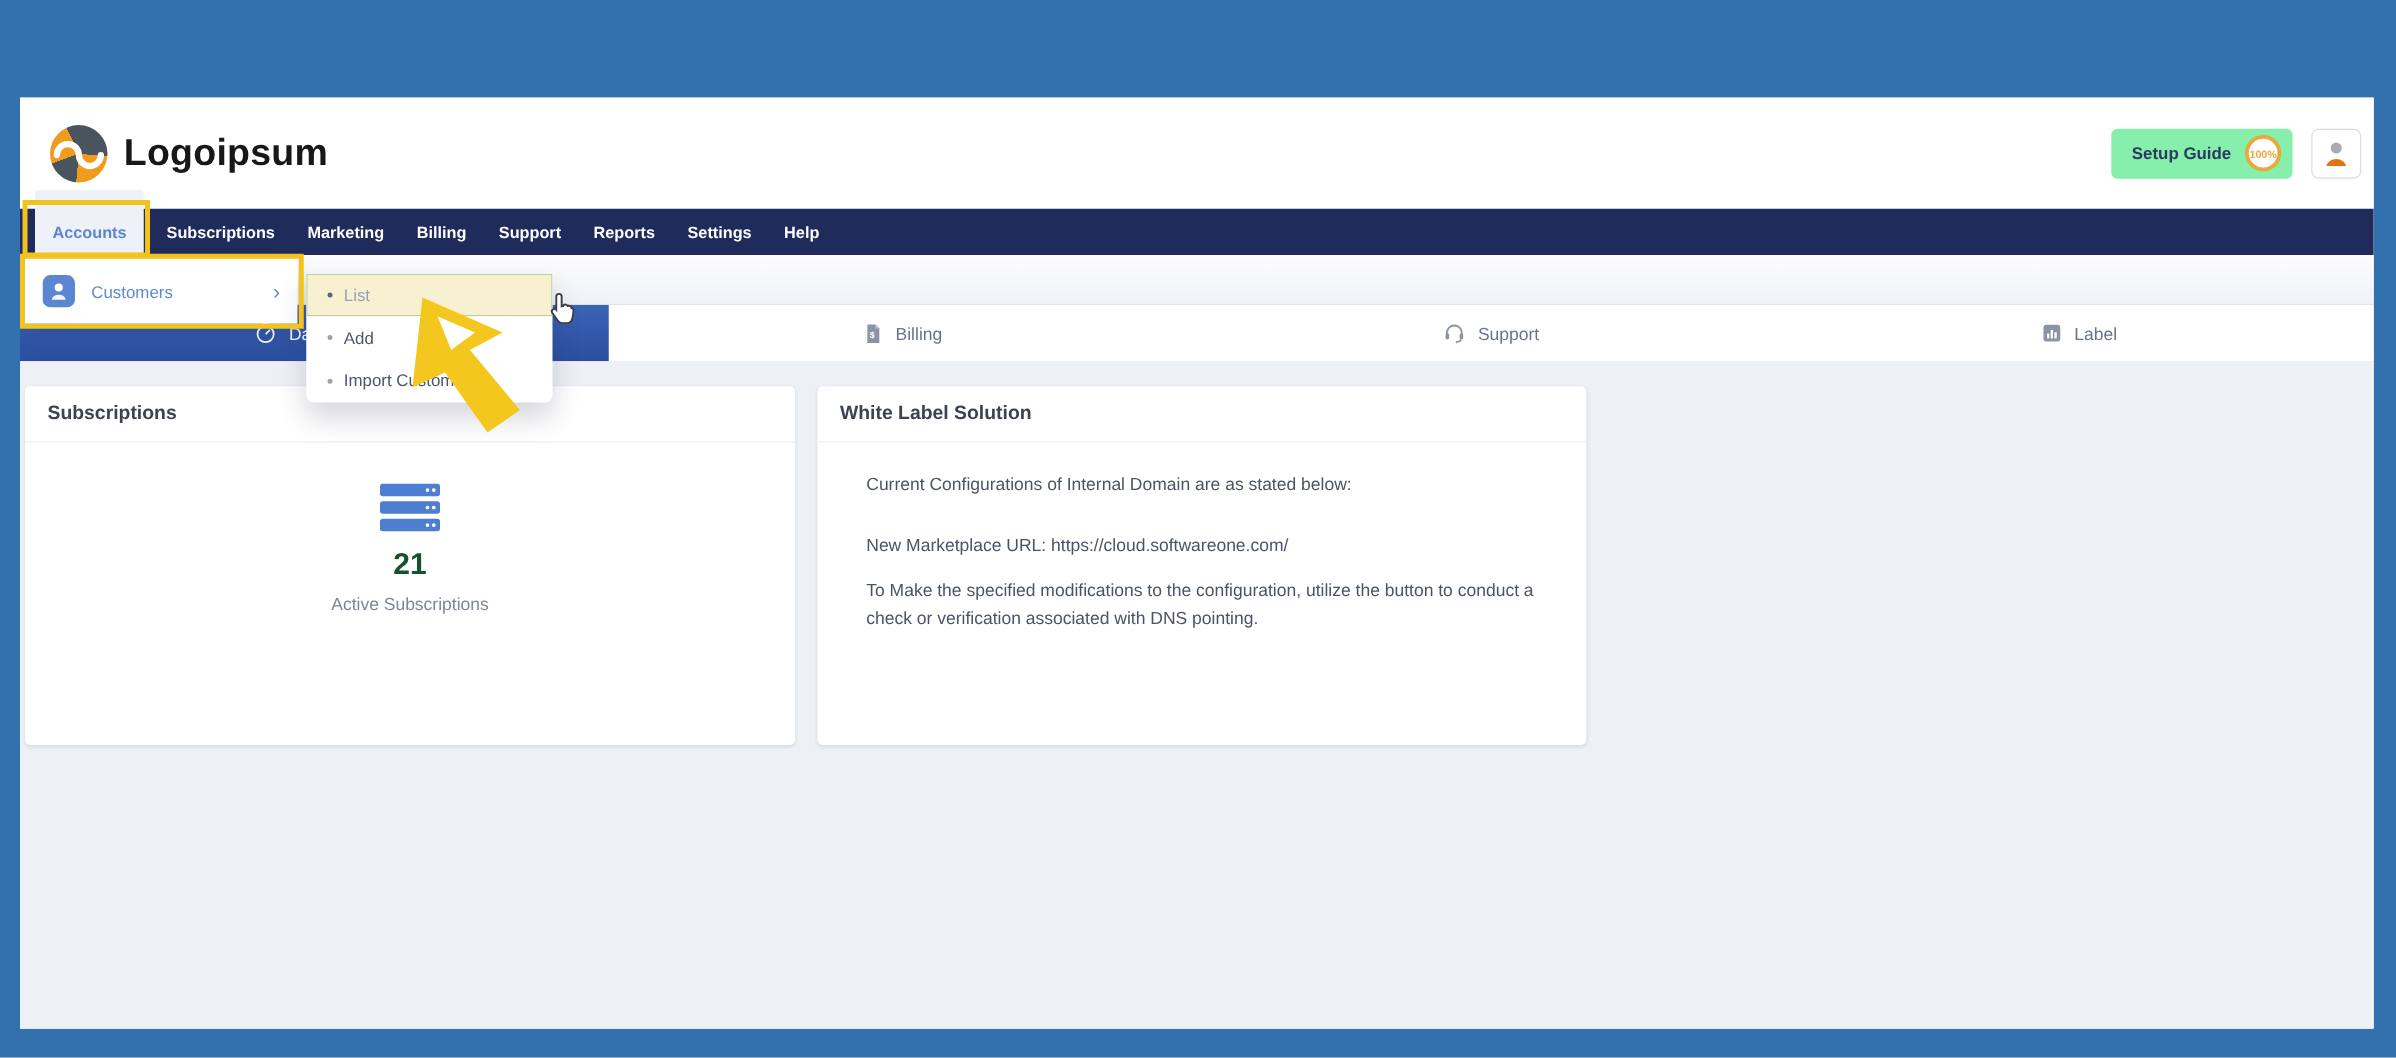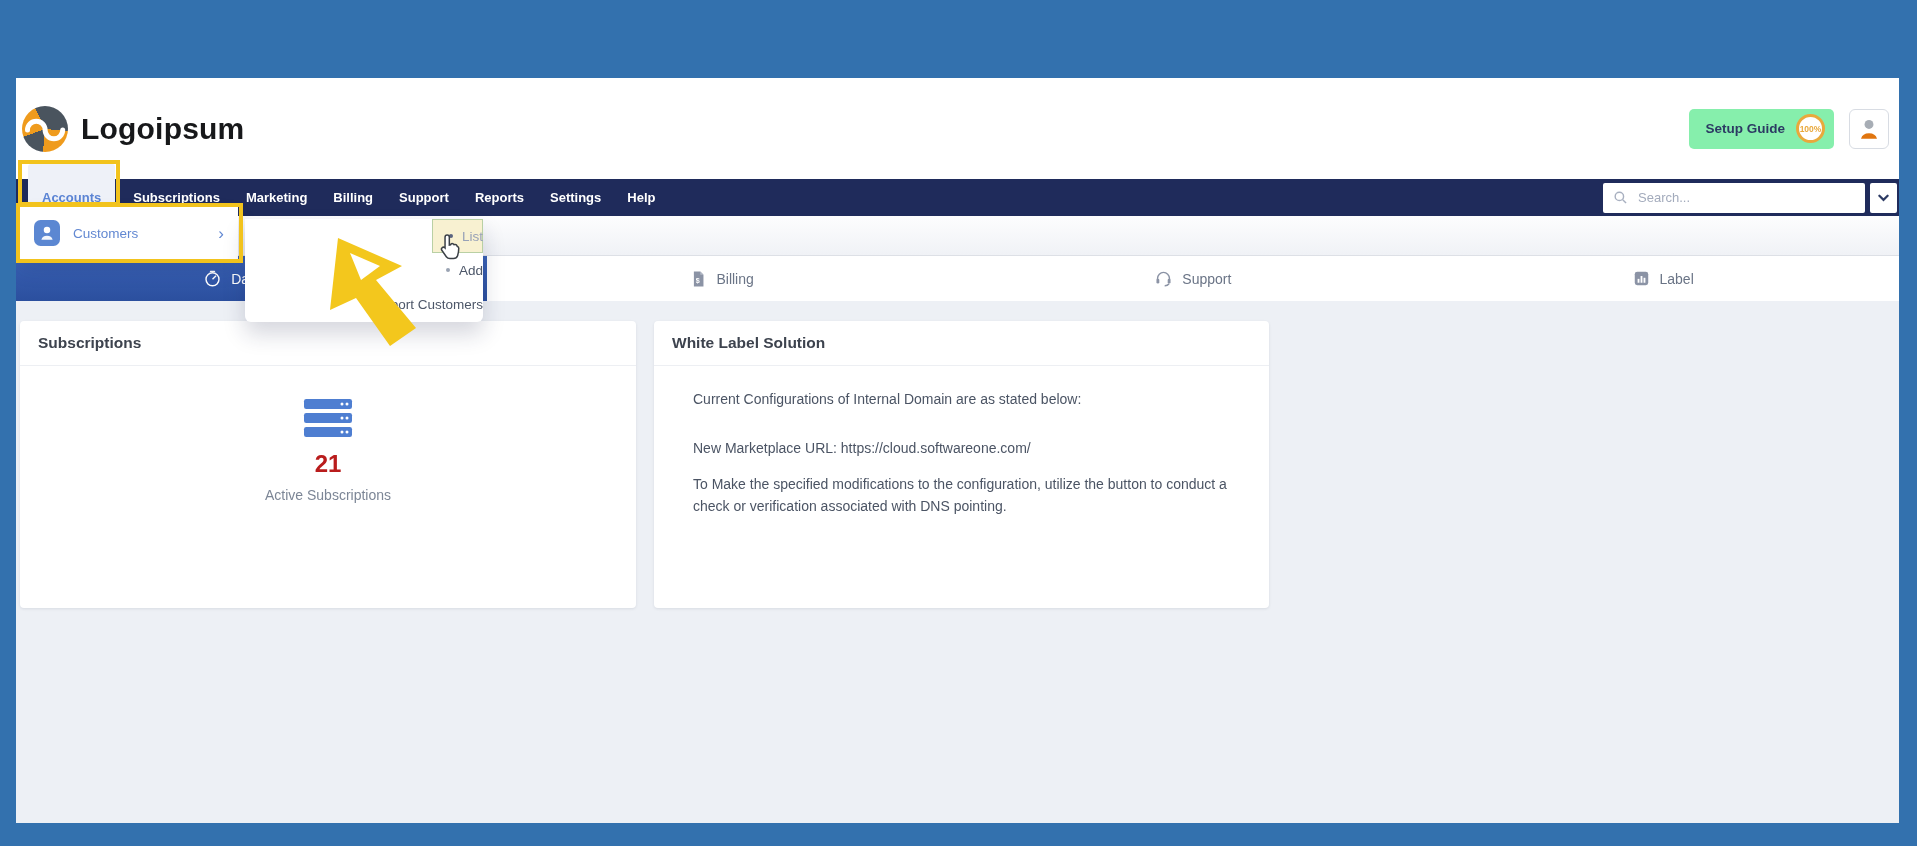--- a/index.html
+++ b/index.html
@@ -7,21 +7,21 @@
     width:1917px;height:846px;position:relative;overflow:hidden;
     background:#3371ae;
     font-family:"Liberation Sans","DejaVu Sans",sans-serif;
     -webkit-font-smoothing:antialiased;
   }
   .app{
     position:absolute;left:16px;top:78px;width:1883px;height:745px;
     background:#ffffff;display:flex;flex-direction:column;overflow:hidden;
   }
   
-  .topbar{height:101px;flex:0 0 auto;display:flex;align-items:center;padding:0 10px 0 6px;background:#fff;}
+  .topbar{height:89px;flex:0 0 auto;display:flex;align-items:center;padding:0 10px 0 24px;background:#fff;}
   .logo{display:flex;align-items:center;gap:13px;}
   .logo-mark{width:46px;height:46px;border-radius:50%;position:relative;flex:0 0 auto;
     background:conic-gradient(from 0deg,#4a545e 0 95deg,#ef9b1d 95deg 185deg,#4a545e 185deg 250deg,#ef9b1d 250deg 335deg,#4a545e 335deg 360deg);}
   .logo-mark svg{position:absolute;inset:0;}
   .logo-text{font-size:30px;font-weight:700;color:#17181a;letter-spacing:.2px;}
   .top-right{margin-left:auto;display:flex;align-items:center;gap:15px;}
   .setup-btn{background:#86efac;border:0;border-radius:5px;height:40px;padding:0 9px 0 16px;display:flex;align-items:center;gap:11px;cursor:pointer;}
   .setup-label{font-size:13.5px;font-weight:700;color:#2c3a63;}
   .setup-badge{width:29px;height:29px;border:3px solid #e9a93c;border-radius:50%;color:#e9a93c;
     font-size:8.5px;font-weight:700;display:flex;align-items:center;justify-content:center;background:#fff;box-sizing:border-box;}
@@ -41,41 +41,41 @@
   .tab{flex:1;display:flex;align-items:center;justify-content:center;gap:9px;font-size:14px;color:#6a7486;cursor:pointer;}
   .tab .tab-icon{display:flex;align-items:center;}
   .tab.active{background:linear-gradient(180deg,#3a62b6,#2b4f9e);color:#fff;}
   
   .content{flex:1;background:#edf0f5;padding:20px 4px;display:flex;gap:18px;align-items:flex-start;box-sizing:border-box;}
   .card{background:#fff;border-radius:4px;box-shadow:0 1px 3px rgba(25,35,65,.10);height:287px;display:flex;flex-direction:column;box-sizing:border-box;}
   .card.subs{width:616px;}
   .card.wls{width:615px;}
   .card-head{padding:13px 18px;font-size:15.5px;font-weight:600;color:#3d434e;border-bottom:1px solid #edeff3;flex:0 0 auto;}
   .subs-body{flex:1;display:flex;flex-direction:column;align-items:center;padding-top:32px;}
-  .subs-count{font-size:24px;font-weight:600;color:#b91c1c;margin-top:10px;}
+  .subs-count{font-size:24px;font-weight:600;color:#14532d;margin-top:10px;}
   .subs-label{font-size:14px;color:#7c8696;margin-top:9px;}
   .wls-body{padding:23px 39px 0;font-size:14px;color:#4b5464;line-height:1.55;}
   .wls-body p{margin:0;}
   .wls-line1{margin-bottom:27px !important;}
   .wls-line2{margin-bottom:15px !important;}
   .wls-btn-row{display:flex;justify-content:center;margin-top:33px;}
   .wls-btn{background:#5b87d2;color:#fff;font-size:13.5px;font-weight:600;padding:11px 20px;border-radius:5px;border:0;
     box-shadow:0 2px 6px rgba(40,70,140,.35);cursor:pointer;font-family:inherit;}
   
   .ov{position:absolute;box-sizing:border-box;}
   .ann-box{border:4px solid #f2c31d;background:transparent;pointer-events:none;}
   .ann-accounts{left:2px;top:82px;width:102px;height:46px;z-index:31;}
   .dd-customers{left:4px;top:129px;width:218px;height:52px;background:#fff;z-index:30;
     box-shadow:0 10px 20px rgba(25,35,70,.16);display:flex;align-items:center;gap:13px;padding:0 14px;cursor:pointer;}
   .cust-icon{width:26px;height:26px;flex:0 0 auto;display:flex;}
   .cust-label{font-size:13.5px;color:#6288d2;}
   .cust-chev{margin-left:auto;color:#6288d2;font-size:17px;line-height:1;}
   .ann-customers{left:0;top:125px;width:227px;height:60px;z-index:32;}
-  .dd-submenu{left:229px;top:141px;width:238px;height:103px;background:#fff;z-index:30;border-radius:0 0 6px 6px;
-    box-shadow:0 12px 22px rgba(25,35,70,.18);display:flex;flex-direction:column;overflow:hidden;align-items:flex-end;}
+  .dd-submenu{left:229px;top:141px;width:197px;height:103px;background:#fff;z-index:30;border-radius:0 0 6px 6px;
+    box-shadow:0 12px 22px rgba(25,35,70,.18);display:flex;flex-direction:column;overflow:hidden;}
   .dd-sub-item{flex:1;display:flex;align-items:center;gap:9px;padding-left:17px;font-size:13.5px;color:#4c5668;cursor:pointer;}
   .dd-sub-item .bullet{width:4px;height:4px;border-radius:50%;background:#9aa3b3;flex:0 0 auto;}
   .dd-sub-item.hl{background:#f8f1d1;box-shadow:inset 0 0 0 1px #b9d0a4;color:#97a1b7;}
   .dd-sub-item.hl .bullet{background:#5a6480;}
   .ann-arrow{left:308px;top:158px;width:95px;height:112px;z-index:40;pointer-events:none;}
   .cursor-hand{left:420px;top:156px;width:26px;height:30px;z-index:50;pointer-events:none;}
 </style>
 </head>
 <body>
 
@@ -108,38 +108,20 @@
 
   <nav class="navbar">
     <span class="nav-item active">Accounts</span>
     <span class="nav-item">Subscriptions</span>
     <span class="nav-item">Marketing</span>
     <span class="nav-item">Billing</span>
     <span class="nav-item">Support</span>
     <span class="nav-item">Reports</span>
     <span class="nav-item">Settings</span>
     <span class="nav-item">Help</span>
-    <div class="nav-search">
-      <div class="search-box">
-        <span style="display:flex;">
-          <svg width="15" height="15" viewBox="0 0 20 20" fill="none" stroke="#a8b0c0" stroke-width="1.9">
-              <circle cx="8.5" cy="8.5" r="5.6"></circle>
-              <path d="M13 13 L17.4 17.4"></path>
-            </svg>
-        </span>
-        <input type="text" placeholder="Search..." style="">
-      </div>
-      <div class="search-dd">
-        <span style="display:flex;">
-          <svg width="11" height="8" viewBox="0 0 12 8" fill="none" stroke="#2c3a63" stroke-width="2.4" stroke-linecap="round">
-              <path d="M1.5 1.5 L6 6 L10.5 1.5"></path>
-            </svg>
-        </span>
-      </div>
-    </div>
   </nav>
 
   <div class="substrip"></div>
 
   <div class="tabrow">
     <div class="tab active">
       <span class="tab-icon">
         <svg width="19" height="19" viewBox="0 0 24 24" fill="none" stroke="#ffffff" stroke-width="1.8">
             <circle cx="12" cy="13" r="8.2"></circle>
             <path d="M12 13 L16.4 8.6"></path>

